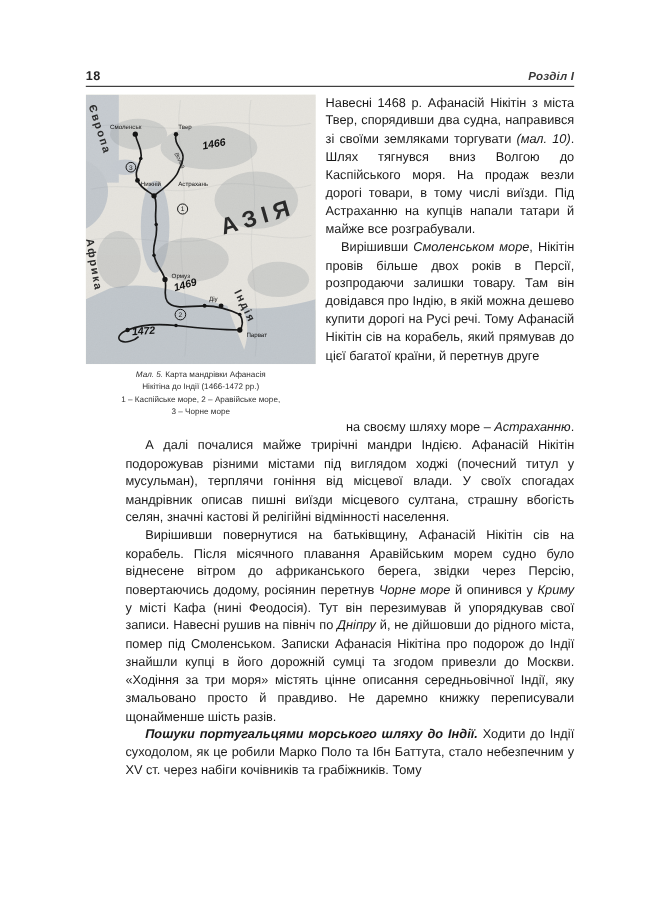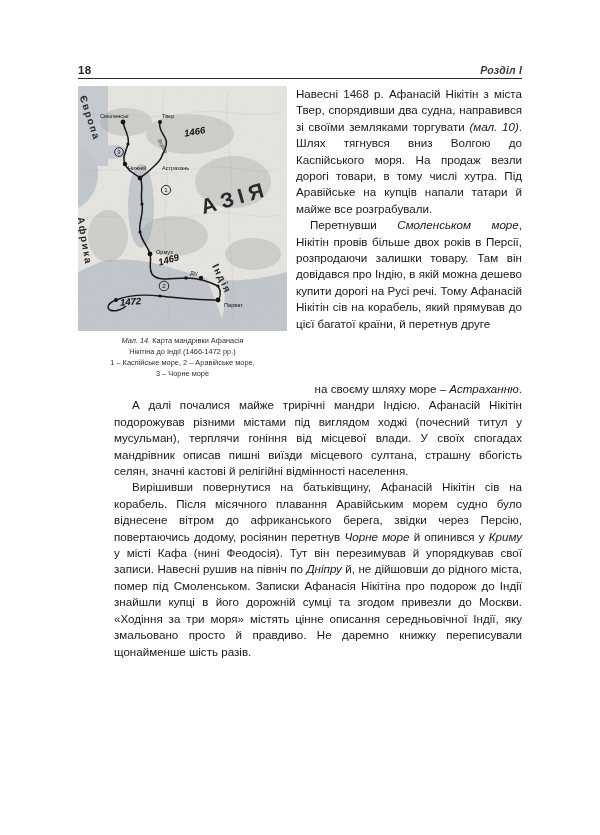--- a/index.html
+++ b/index.html
@@ -259,42 +259,45 @@
       <span class="map-label city" style="left:146px; top:216px;">Парват</span>
 
       <span class="map-label river" style="left:84px; top:52px; transform:rotate(62deg); transform-origin:left top;">Волга</span>
 
       <span class="map-label year" style="left:106px; top:40px; transform:rotate(-10deg);">1466</span>
       <span class="map-label year" style="left:80px; top:168px; transform:rotate(-16deg);">1469</span>
       <span class="map-label year" style="left:42px; top:210px; transform:rotate(-4deg);">1472</span>
     </div>
 
     <figcaption class="fig-caption">
-      <span class="ital">Мал. 14.</span>
+      <span class="ital">Мал. 5.</span>
       <span>Карта мандрівки Афанасія</span><br>
       <span>Нікітіна до Індії (1466-1472 рр.)</span>
     </figcaption>
     <div class="fig-legend">
       <span>1 – Каспійське море,  2 – Аравійське море,</span><br>
       <span>3 – Чорне море</span>
     </div>
   </figure>
 
   <div class="side-col">
     <p>
-      <span>Навесні 1468 р. Афанасій Нікітін з міста Твер, спорядивши два судна, направився зі своїми земляками торгувати </span><em>(мал. 10)</em><span>. Шлях тягнувся вниз Волгою до Каспійського моря. На продаж везли дорогі товари, в тому числі хутра. Під Аравійське на купців напали татари й майже все розграбували.</span>
+      <span>Навесні 1468 р. Афанасій Нікітін з міста Твер, спорядивши два судна, направився зі своїми земляками торгувати </span><em>(мал. 10)</em><span>. Шлях тягнувся вниз Волгою до Каспійського моря. На продаж везли дорогі товари, в тому числі виїзди. Під Астраханню на купців напали татари й майже все розграбували.</span>
     </p>
     <p>
-      <span>Перетнувши </span><em>Смоленськом море</em><span>, Нікітін провів більше двох років в Персії, розпродаючи залишки товару. Там він довідався про Індію, в якій можна дешево купити дорогі на Русі речі. Тому Афанасій Нікітін сів на корабель, який прямував до цієї багатої країни, й перетнув друге</span>
+      <span>Вирішивши </span><em>Смоленськом море</em><span>, Нікітін провів більше двох років в Персії, розпродаючи залишки товару. Там він довідався про Індію, в якій можна дешево купити дорогі на Русі речі. Тому Афанасій Нікітін сів на корабель, який прямував до цієї багатої країни, й перетнув друге</span>
     </p>
   </div>
 
   <div class="body-col">
     <p class="flushright">
       <span>на своєму шляху море – </span><em>Астраханню</em><span>.</span>
     </p>
     <p class="indent">А далі почалися майже трирічні мандри Індією. Афанасій Нікітін подорожував різними містами під виглядом ходжі (почесний титул у мусульман), терплячи гоніння від місцевої влади. У своїх спогадах мандрівник описав пишні виїзди місцевого султана, страшну вбогість селян, значні кастові й релігійні відмінності населення.</p>
     <p class="indent">
       <span>Вирішивши повернутися на батьківщину, Афанасій Нікітін сів на корабель. Після місячного плавання Аравійським морем судно було віднесене вітром до африканського берега, звідки через Персію, повертаючись додому, росіянин перетнув </span><em>Чорне море</em><span> й опинився у </span><em>Криму</em><span> у місті Кафа (нині Феодосія). Тут він перезимував й упорядкував свої записи. Навесні рушив на північ по </span><em>Дніпру</em><span> й, не дійшовши до рідного міста, помер під Смоленськом. Записки Афанасія Нікітіна про подорож до Індії знайшли купці в його дорожній сумці та згодом привезли до Москви. «Ходіння за три моря» містять цінне описання середньовічної Індії, яку змальовано просто й правдиво. Не даремно книжку переписували щонайменше шість разів.</span>
     </p>
+    <p class="indent">
+      <span class="bi">Пошуки португальцями морського шляху до Індії.</span><span> Ходити до Індії суходолом, як це робили Марко Поло та Ібн Баттута, стало небезпечним у XV ст. через набіги кочівників та грабіжників. Тому</span>
+    </p>
   </div>
 
 </div>
 
 </body></html>

